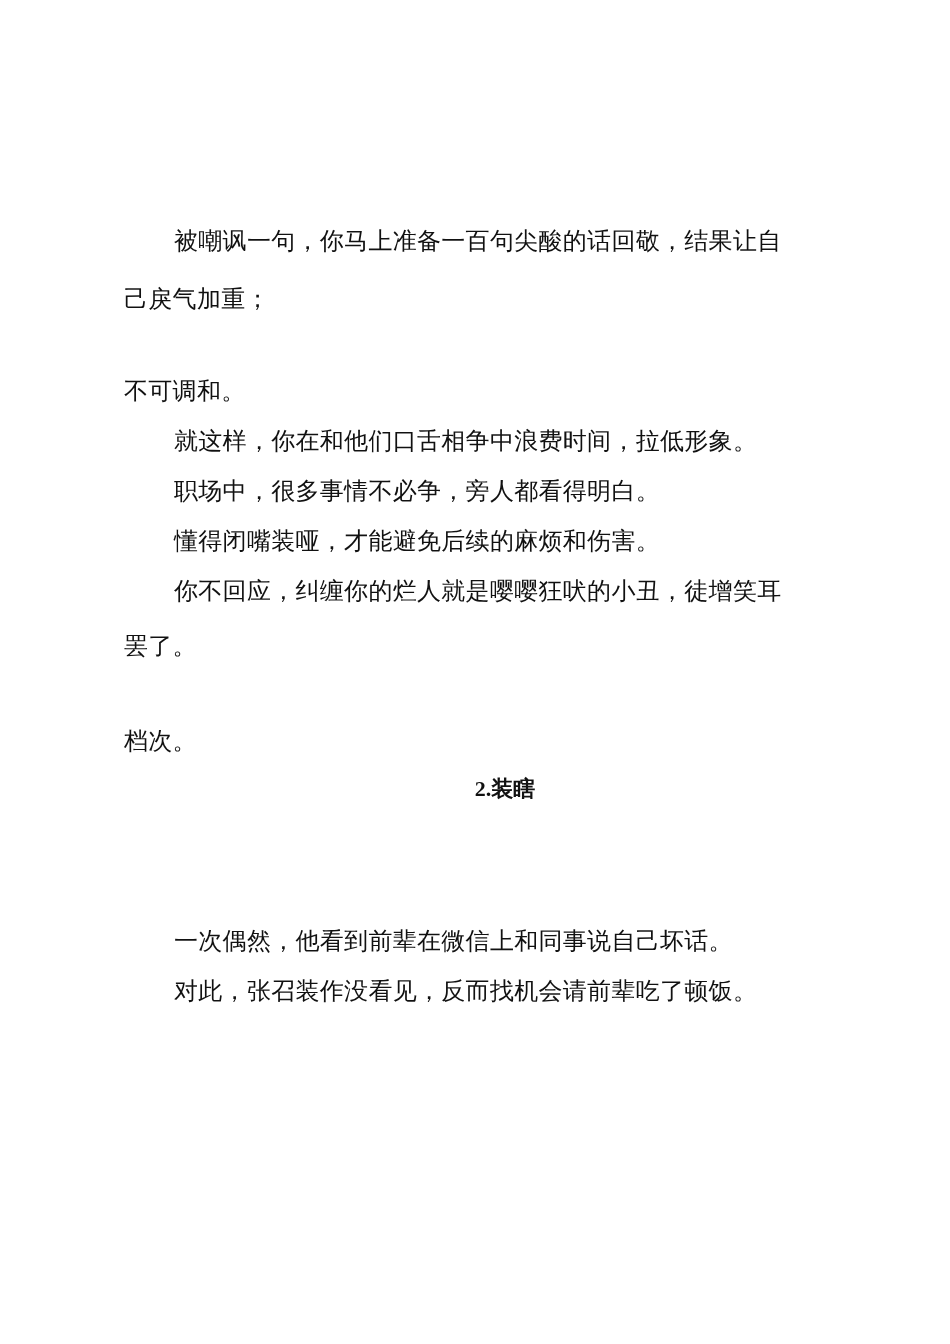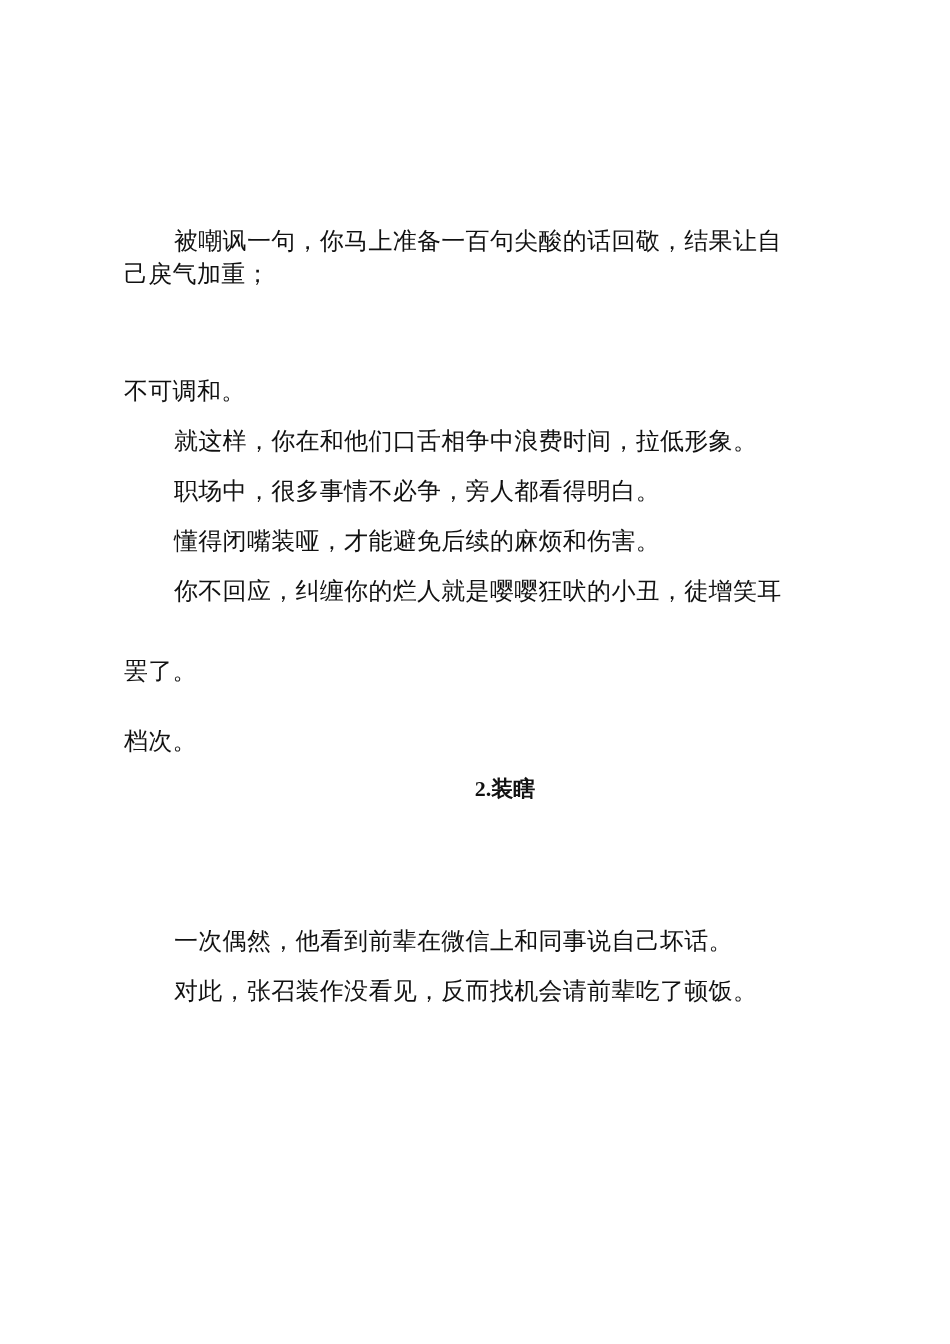--- a/index.html
+++ b/index.html
@@ -27,26 +27,26 @@
     font-size: 22px;
     color: #111;
     line-height: 30px;
   }
 </style>
 </head>
 <body>
 
 <div class="page">
   <div class="line indent" style="top:226px">被嘲讽一句，你马上准备一百句尖酸的话回敬，结果让自</div>
-  <div class="line" style="top:259px">己戾气加重；</div>
+  <div class="line" style="top:284px">己戾气加重；</div>
   <div class="line" style="top:376px">不可调和。</div>
   <div class="line indent" style="top:426px">就这样，你在和他们口舌相争中浪费时间，拉低形象。</div>
   <div class="line indent" style="top:476px">职场中，很多事情不必争，旁人都看得明白。</div>
   <div class="line indent" style="top:576px">你不回应，纠缠你的烂人就是嘤嘤狂吠的小丑，徒增笑耳</div>
   <div class="line indent" style="top:526px">懂得闭嘴装哑，才能避免后续的麻烦和伤害。</div>
-  <div class="line" style="top:656px">罢了。</div>
+  <div class="line" style="top:631px">罢了。</div>
   <div class="line" style="top:726px">档次。</div>
 
   <div class="heading" style="top:774px">2.装瞎</div>
 
   <div class="line indent" style="top:926px">一次偶然，他看到前辈在微信上和同事说自己坏话。</div>
   <div class="line indent" style="top:976px">对此，张召装作没看见，反而找机会请前辈吃了顿饭。</div>
 </div>
 
 </body></html>

